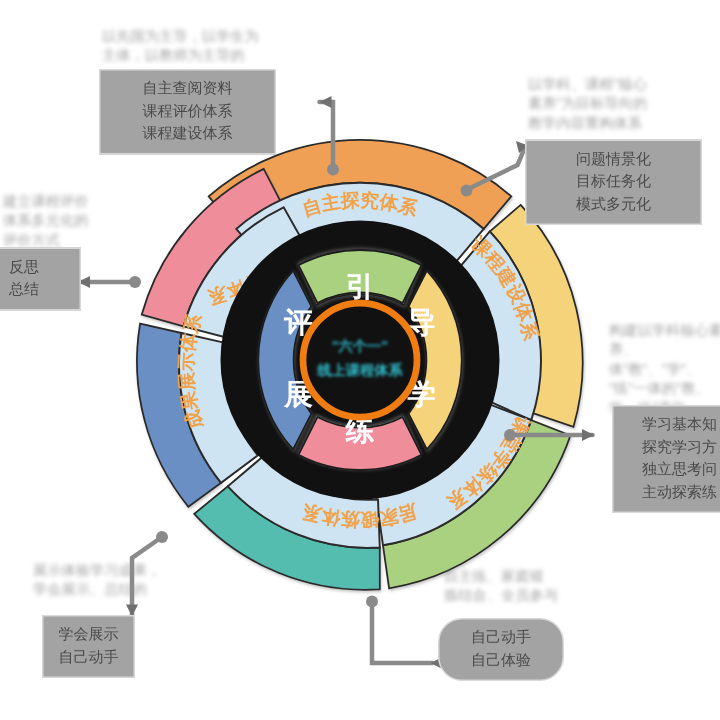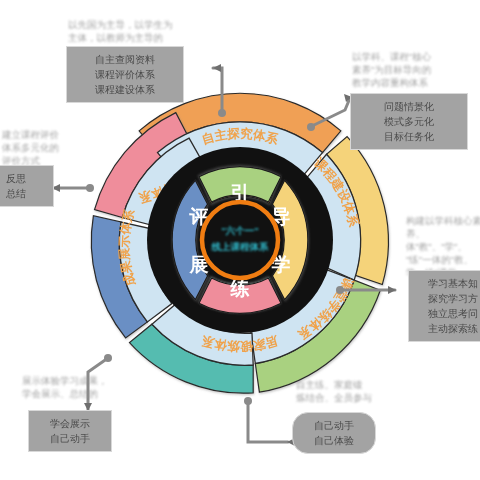--- a/index.html
+++ b/index.html
@@ -142,22 +142,22 @@
     <div class="line">自主查阅资料</div>
     <div class="line">课程评价体系</div>
     <div class="line">课程建设体系</div>
   </div>
 
   <div class="blurb" style="left:352px;top:50px;width:128px;">以学科、课程"核心
 素养"为目标导向的
 教学内容重构体系</div>
   <div class="callout" style="left:350px;top:93px;width:118px;">
     <div class="line">问题情景化</div>
+    <div class="line">目标任务化</div>
     <div class="line">模式多元化</div>
-    <div class="line">目标任务化</div>
   </div>
 
   <div class="blurb" style="left:2px;top:128px;width:74px;">建立课程评价
 体系多元化的
 评价方式</div>
   <div class="callout" style="left:-22px;top:165px;width:76px;">
     <div class="line">反思</div>
     <div class="line">总结</div>
   </div>
 
@@ -167,21 +167,21 @@
 学、练"课堂</div>
   <div class="callout" style="left:408px;top:270px;width:90px;">
     <div class="line">学习基本知</div>
     <div class="line">探究学习方</div>
     <div class="line">独立思考问</div>
     <div class="line">主动探索练</div>
   </div>
 
   <div class="blurb" style="left:22px;top:374px;width:116px;">展示体验学习成果，
 学会展示、总结的</div>
-  <div class="callout" style="left:28px;top:410px;width:84px;">
+  <div class="callout" style="left:28px;top:410px;width:62px;">
     <div class="line">学会展示</div>
     <div class="line">自己动手</div>
   </div>
 
   <div class="blurb" style="left:296px;top:378px;width:116px;">自主练、家庭锻
 炼结合、全员参与</div>
   <div class="callout" style="left:292px;top:412px;width:84px;border-radius:16px;">
     <div class="line">自己动手</div>
     <div class="line">自己体验</div>
   </div>

